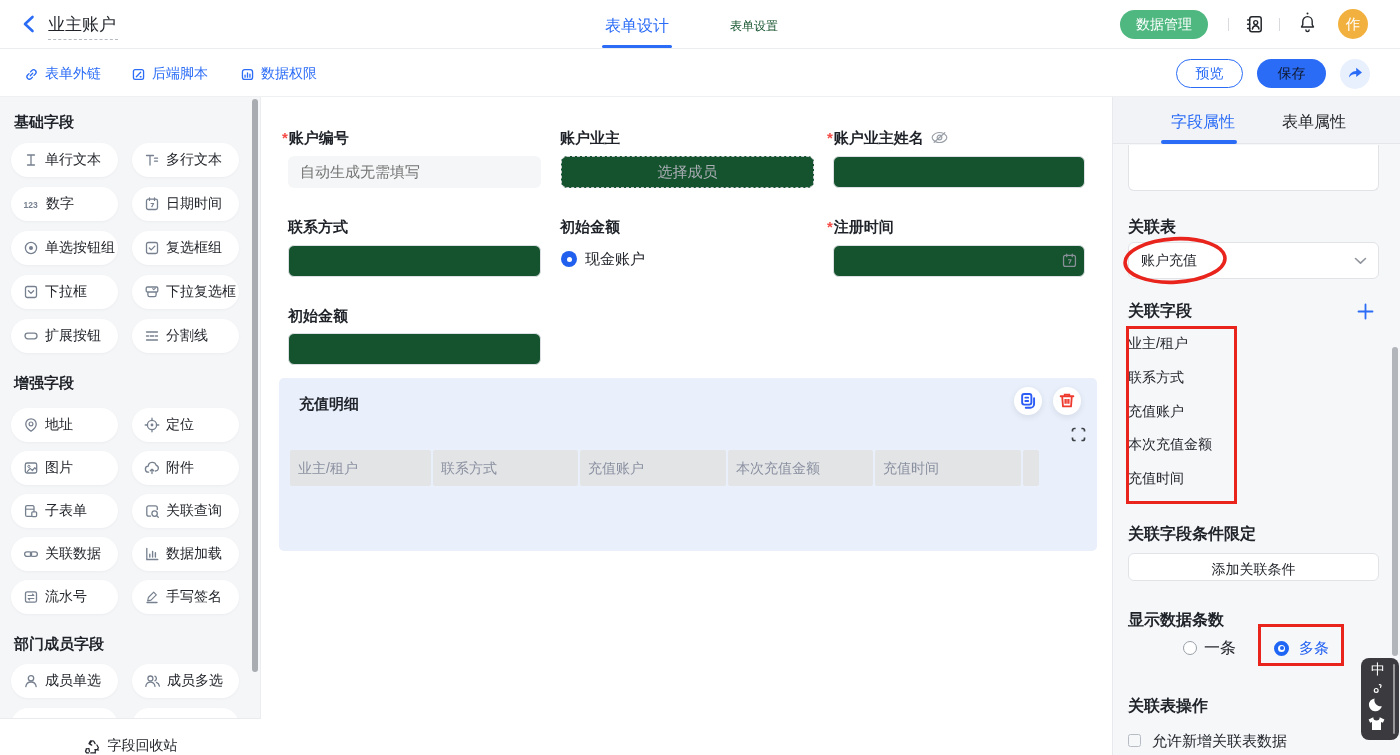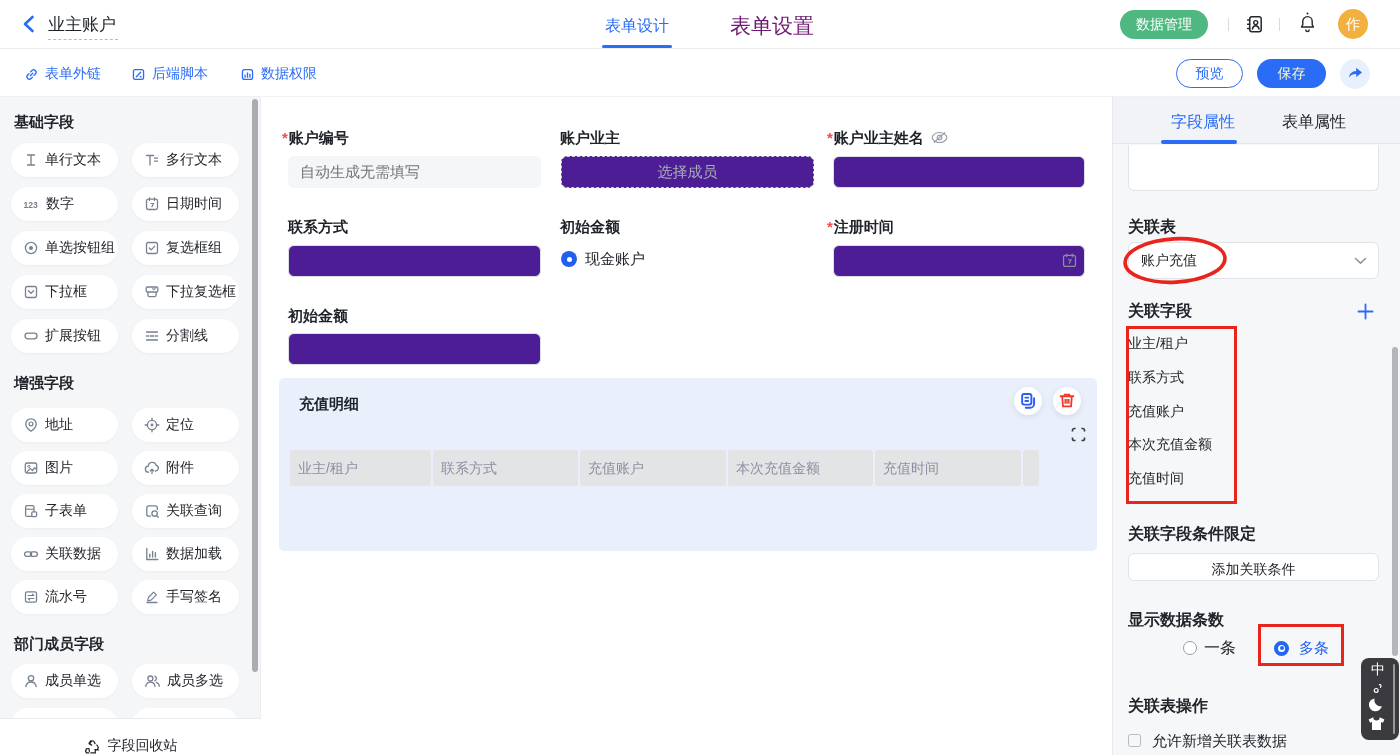--- a/index.html
+++ b/index.html
@@ -1,41 +1,41 @@
 <!DOCTYPE html>
 <html><head>
 <meta charset="utf-8">
 <style>
 *{margin:0;padding:0;box-sizing:border-box}
 html,body{width:1400px;height:755px;overflow:hidden;background:#fff;
   font-family:"Liberation Sans",sans-serif;}
 .abs{position:absolute}
 .lbl{position:absolute;font-size:15px;font-weight:600;color:#1f2329;line-height:16px;white-space:nowrap}
 .star{color:#f54a45;margin-right:1px}
-.inp{position:absolute;height:32px;border:1px solid #dcdfe3;border-radius:6px;background:#4c1d95}
+.inp{position:absolute;height:32px;border:1px solid #dcdfe3;border-radius:6px;background:#14532d}
 .pill{position:absolute;width:107px;height:34px;border-radius:17px;background:#fff;
   display:flex;align-items:center;padding-left:12px;gap:6px;
   font-size:14px;color:#23262c;white-space:nowrap;box-shadow:0 1px 3px rgba(28,35,48,.04)}
 .pill svg{flex:0 0 auto}
 .phead{position:absolute;left:14px;font-size:15px;font-weight:700;color:#20242a;line-height:16px}
 .rlbl{position:absolute;left:1128px;font-size:16px;font-weight:700;color:#20242a;line-height:15px;white-space:nowrap}
 .ritem{position:absolute;left:1128px;font-size:14px;color:#23262c;line-height:15px;white-space:nowrap}
 .hdrcell{position:absolute;top:450px;height:36px;background:#e3e4e6;border-radius:2px;
   font-size:14px;color:#8a90a0;line-height:36px;padding-left:8px;white-space:nowrap}
 </style>
 </head>
 <body>
 
 <div class="abs" style="left:0;top:0;width:1400px;height:48px;background:#fff"></div>
 <svg class="abs" style="left:22px;top:15px" width="13" height="18" viewBox="0 0 13 18">
     <polyline points="10.5,2 3,9 10.5,16" fill="none" stroke="#2b6cf6" stroke-width="2.6" stroke-linecap="round" stroke-linejoin="round"></polyline>
   </svg>
 <div class="abs" style="left:48px;top:14px;font-size:17px;font-weight:500;color:#1f2329;line-height:21px;border-bottom:1px dashed #b6bac1;padding:0 2px 4px 0">业主账户</div>
 <div class="abs" style="left:605px;top:17px;font-size:16px;font-weight:500;color:#2b6cf6;line-height:18px">表单设计</div>
-<div class="abs" style="left:730px;top:17px;font-size:21px;color:#701a75;line-height:18px">表单设置</div>
+<div class="abs" style="left:730px;top:17px;font-size:12px;color:#14532d;line-height:18px">表单设置</div>
 <div class="abs" style="left:602px;top:45px;width:70px;height:3px;background:#2b6cf6;border-radius:1.5px"></div>
 <div class="abs" style="left:1120px;top:10px;width:88px;height:29px;border-radius:15px;background:#4fb880;color:#fff;font-size:14px;text-align:center;line-height:29px">数据管理</div>
 <div class="abs" style="left:1228px;top:18px;width:1px;height:13px;background:#d8dade"></div>
 <svg class="abs" style="left:1245px;top:14px" width="20" height="21" viewBox="0 0 20 21">
   <rect x="4.7" y="2.8" width="11.5" height="15" rx="2.2" fill="none" stroke="#23262b" stroke-width="1.5"></rect>
   <path d="M2.6 6h2.1M2.6 10.3h2.1M2.6 14.6h2.1" stroke="#23262b" stroke-width="1.5" stroke-linecap="round"></path>
   <circle cx="10.7" cy="8.6" r="2" fill="none" stroke="#23262b" stroke-width="1.4"></circle>
   <path d="M7.4 15c.4-2.1 1.7-3.2 3.3-3.2s2.9 1.1 3.3 3.2" fill="none" stroke="#23262b" stroke-width="1.4" stroke-linecap="round"></path>
 </svg>
 <div class="abs" style="left:1279px;top:18px;width:1px;height:13px;background:#d8dade"></div>
@@ -62,21 +62,21 @@
 <span>后端脚本</span>
   </div>
 <div class="abs" style="left:240px;top:65px;display:flex;align-items:center;gap:6px;color:#2b6cf6;font-size:14px">
 <svg width="15" height="15" viewBox="0 0 16 16">
       <rect x="2.6" y="2.8" width="10.8" height="10.4" rx="2.4" fill="none" stroke="#2b6cf6" stroke-width="1.4"></rect>
       <path d="M5.4 10.8V8.6M8 10.8V6.2M10.6 10.8V7.6" stroke="#2b6cf6" stroke-width="1.4" stroke-linecap="round"></path>
     </svg>
 <span>数据权限</span>
   </div>
 <div class="abs" style="left:1176px;top:59px;width:67px;height:29px;border:1px solid #2b6cf6;border-radius:15px;color:#2b6cf6;font-size:14px;text-align:center;line-height:27px;background:#fff">预览</div>
-<div class="abs" style="left:1257px;top:59px;width:69px;height:29px;border-radius:15px;background:#2b6cf6;color:#fef9c3;font-size:14px;text-align:center;line-height:29px">保存</div>
+<div class="abs" style="left:1257px;top:59px;width:69px;height:29px;border-radius:15px;background:#2b6cf6;color:#0f172a;font-size:14px;text-align:center;line-height:29px">保存</div>
 <div class="abs" style="left:1340px;top:59px;width:30px;height:30px;border-radius:50%;background:#e8effd"></div>
 <svg class="abs" style="left:1347px;top:66px" width="16" height="15" viewBox="0 0 16 15">
     <path d="M9.2 5V1.8L15 6.4 9.2 11V7.9C5.8 7.9 3.6 9 2 11.4 2.5 7.5 5 5.4 9.2 5z" fill="#2b6cf6"></path>
   </svg>
 <div class="abs" style="left:0;top:96px;width:1400px;height:1px;background:#eef0f2"></div>
 
 <div class="abs" style="left:0;top:97px;width:261px;height:658px;background:#f5f6f8;border-right:1px solid #ebedf0"></div>
 <div class="phead" style="top:114px">基础字段</div>
 <div class="phead" style="top:375px">增强字段</div>
 <div class="phead" style="top:636px">部门成员字段</div>

